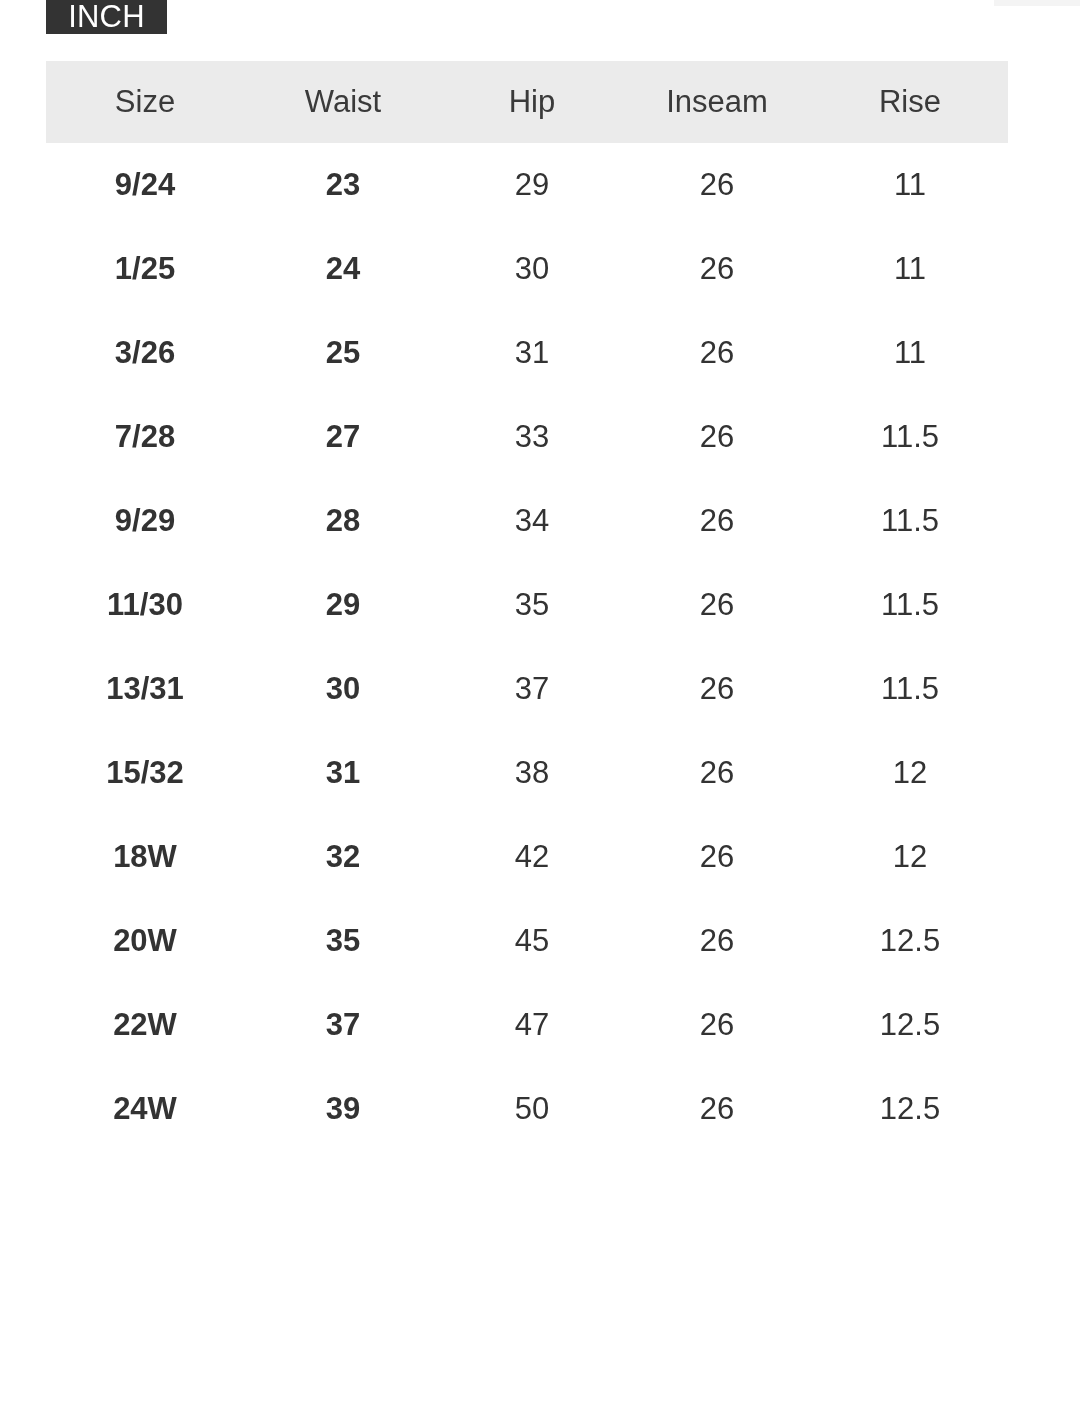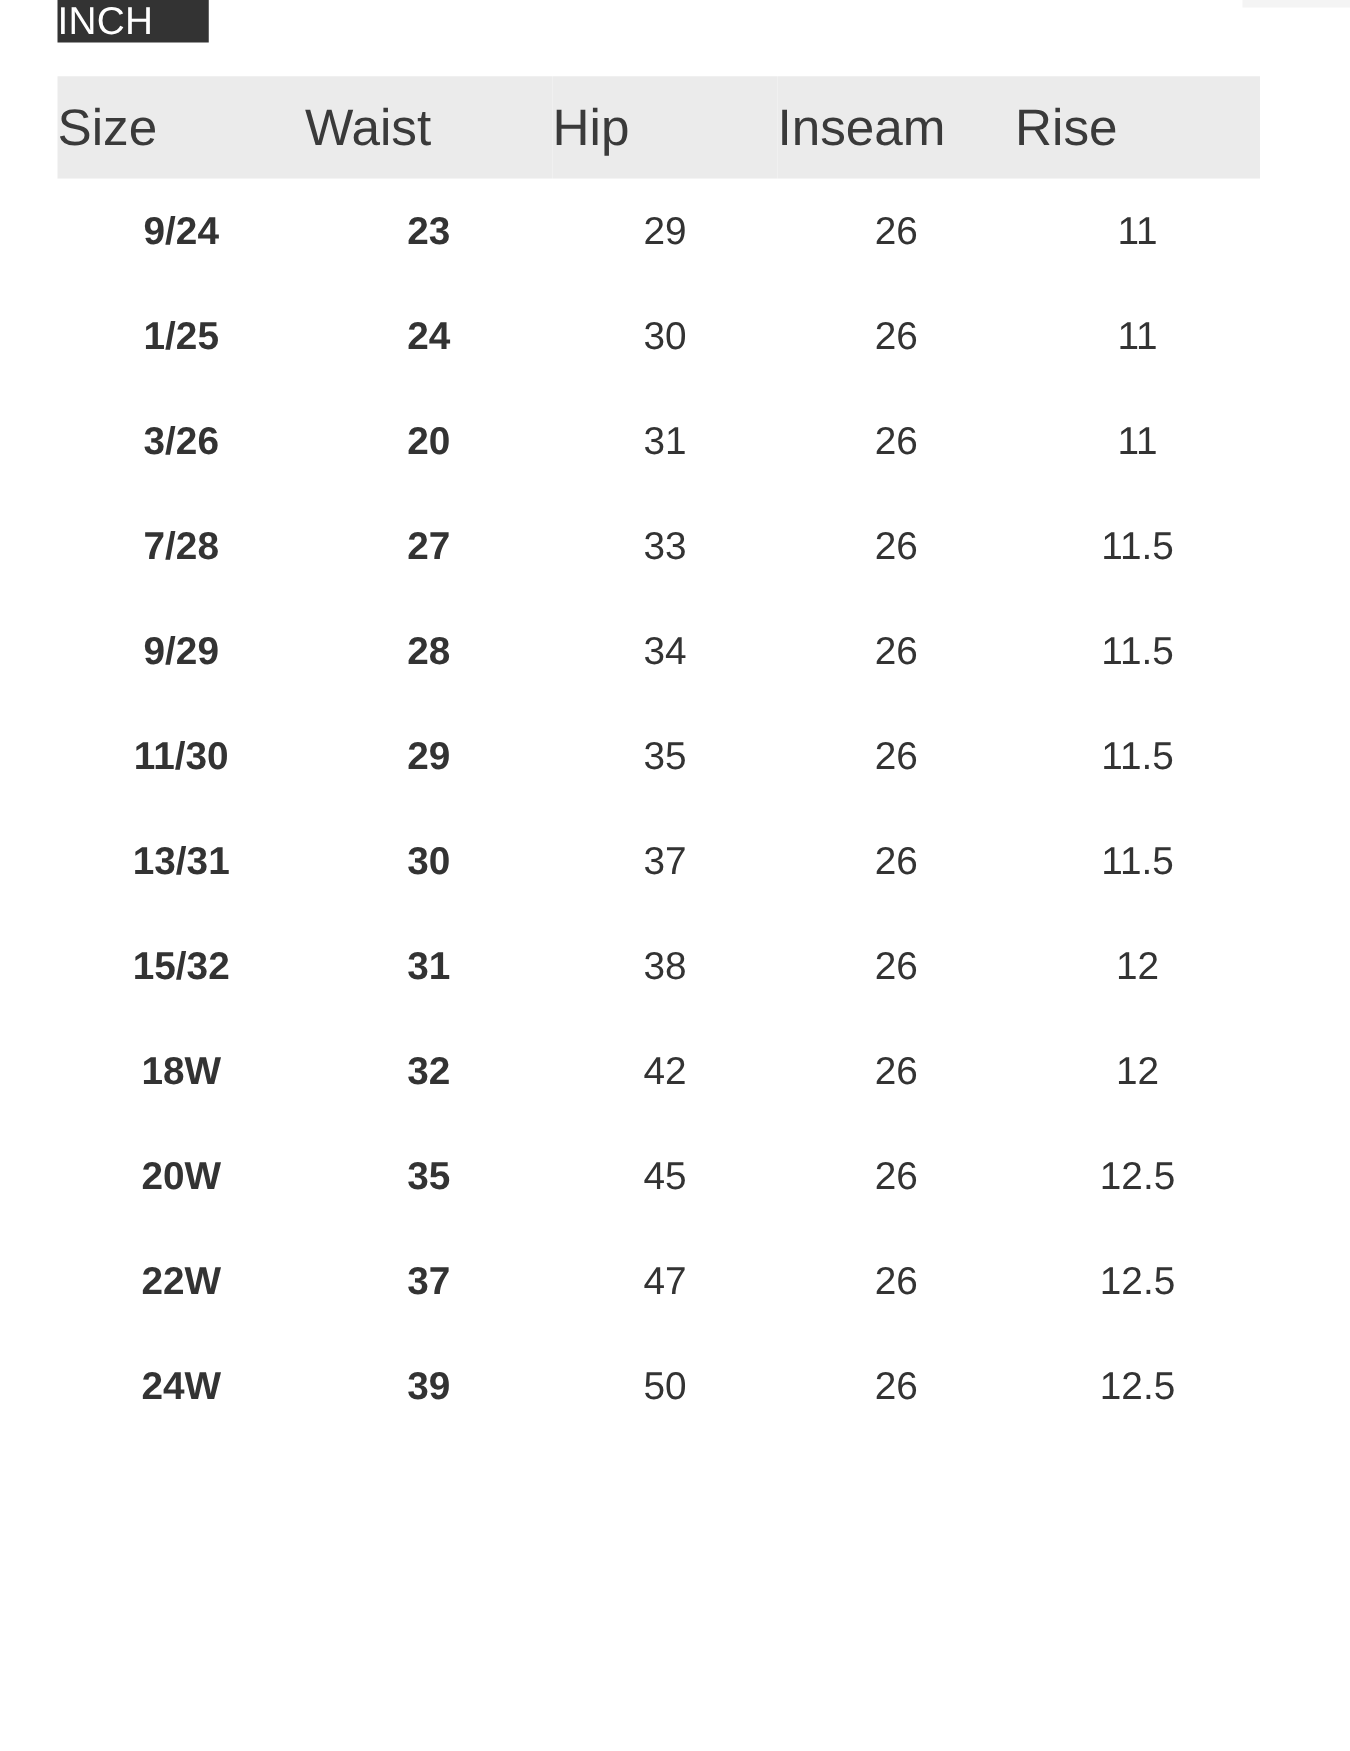--- a/index.html
+++ b/index.html
@@ -30,20 +30,21 @@
   .unit-badge {
     position: absolute;
     left: 46px;
     top: 0px;
     width: 121px;
     height: 34px;
     background: #333333;
     color: #ffffff;
     font-size: 31px;
     line-height: 34px;
+    text-align: center;
     letter-spacing: 0.2px;
     box-sizing: border-box;
   }
 
   .size-table-wrap {
     position: absolute;
     left: 46px;
     top: 61px;
     width: 962px;
   }
@@ -56,24 +57,24 @@
 
   table.size-table col.c-size    { width: 198px; }
   table.size-table col.c-waist   { width: 198px; }
   table.size-table col.c-hip     { width: 180px; }
   table.size-table col.c-inseam  { width: 190px; }
   table.size-table col.c-rise    { width: 196px; }
 
   table.size-table thead th {
     background: #ebebeb;
     height: 82px;
-    font-size: 41px;
+    font-size: 31px;
     font-weight: 400;
     color: #3a3a3a;
-    text-align: left;
+    text-align: center;
     vertical-align: middle;
     padding: 0;
     border: none;
   }
 
   table.size-table tbody td {
     height: 84px;
     font-size: 31px;
     font-weight: 400;
     color: #333333;
@@ -124,21 +125,21 @@
         </tr>
         <tr>
           <td class="col-size">1/25</td>
           <td class="col-waist">24</td>
           <td class="col-hip">30</td>
           <td class="col-inseam">26</td>
           <td class="col-rise">11</td>
         </tr>
         <tr>
           <td class="col-size">3/26</td>
-          <td class="col-waist">20</td>
+          <td class="col-waist">25</td>
           <td class="col-hip">31</td>
           <td class="col-inseam">26</td>
           <td class="col-rise">11</td>
         </tr>
         <tr>
           <td class="col-size">7/28</td>
           <td class="col-waist">27</td>
           <td class="col-hip">33</td>
           <td class="col-inseam">26</td>
           <td class="col-rise">11.5</td>

